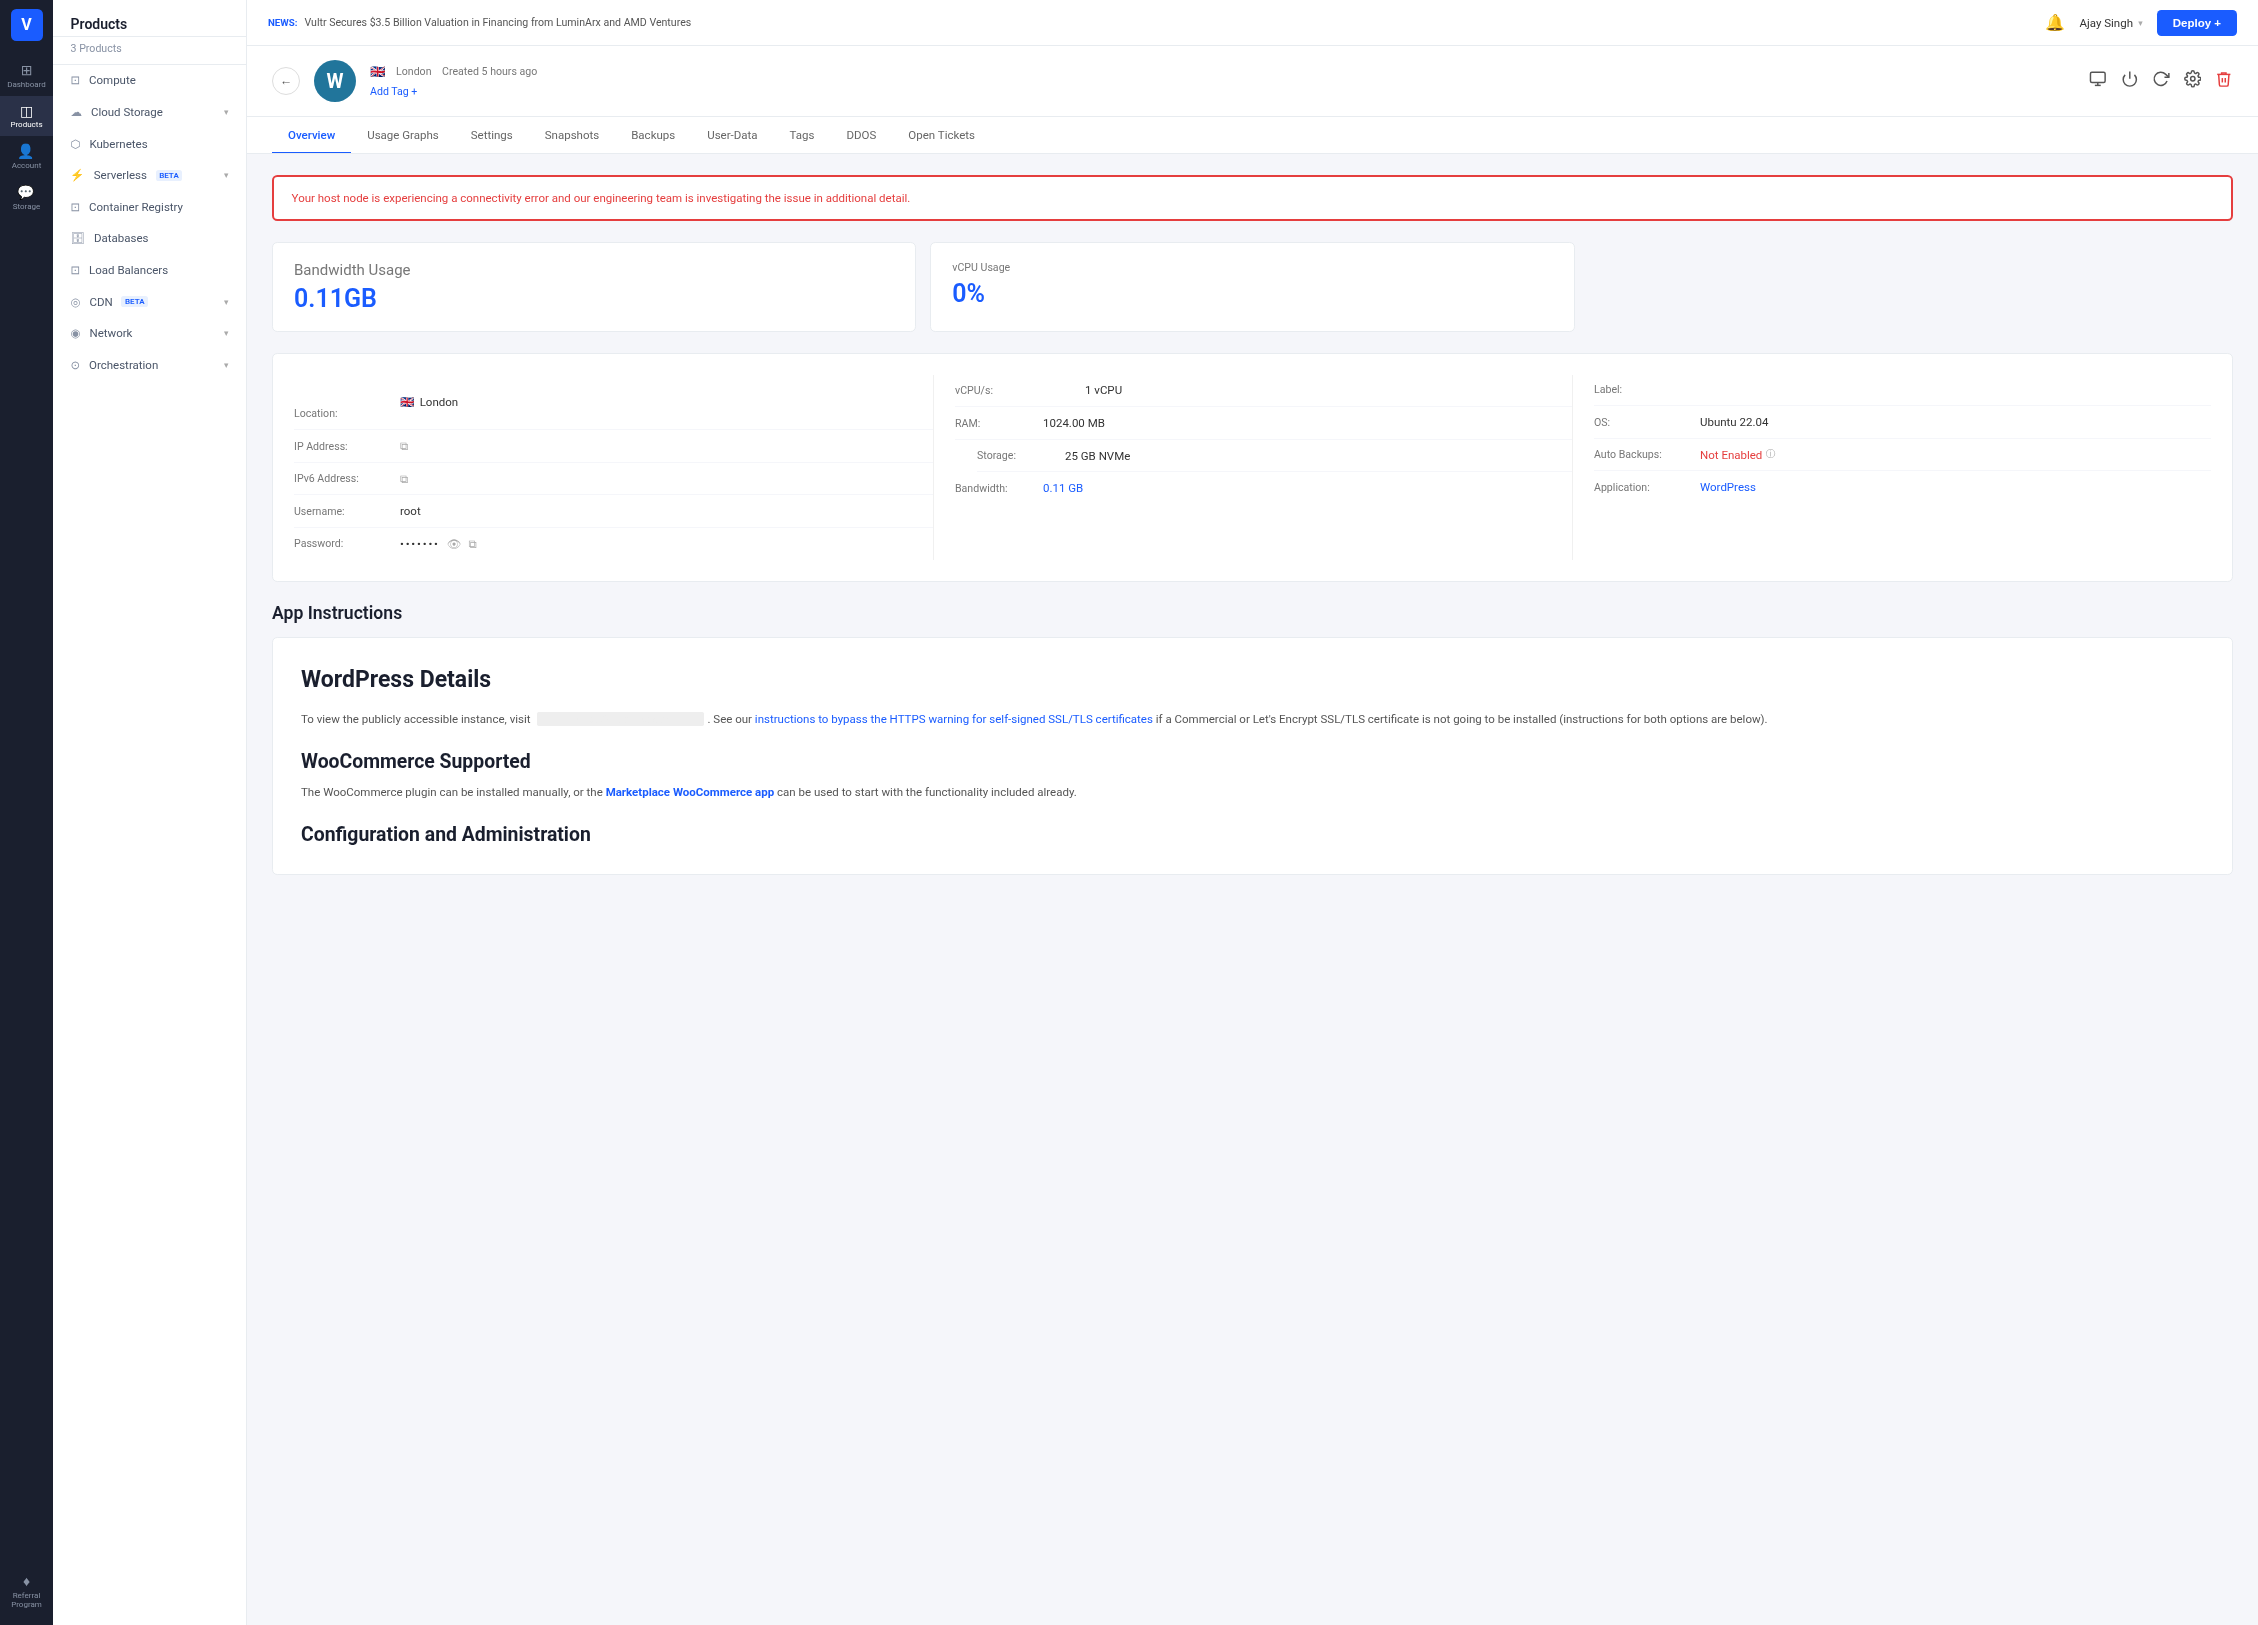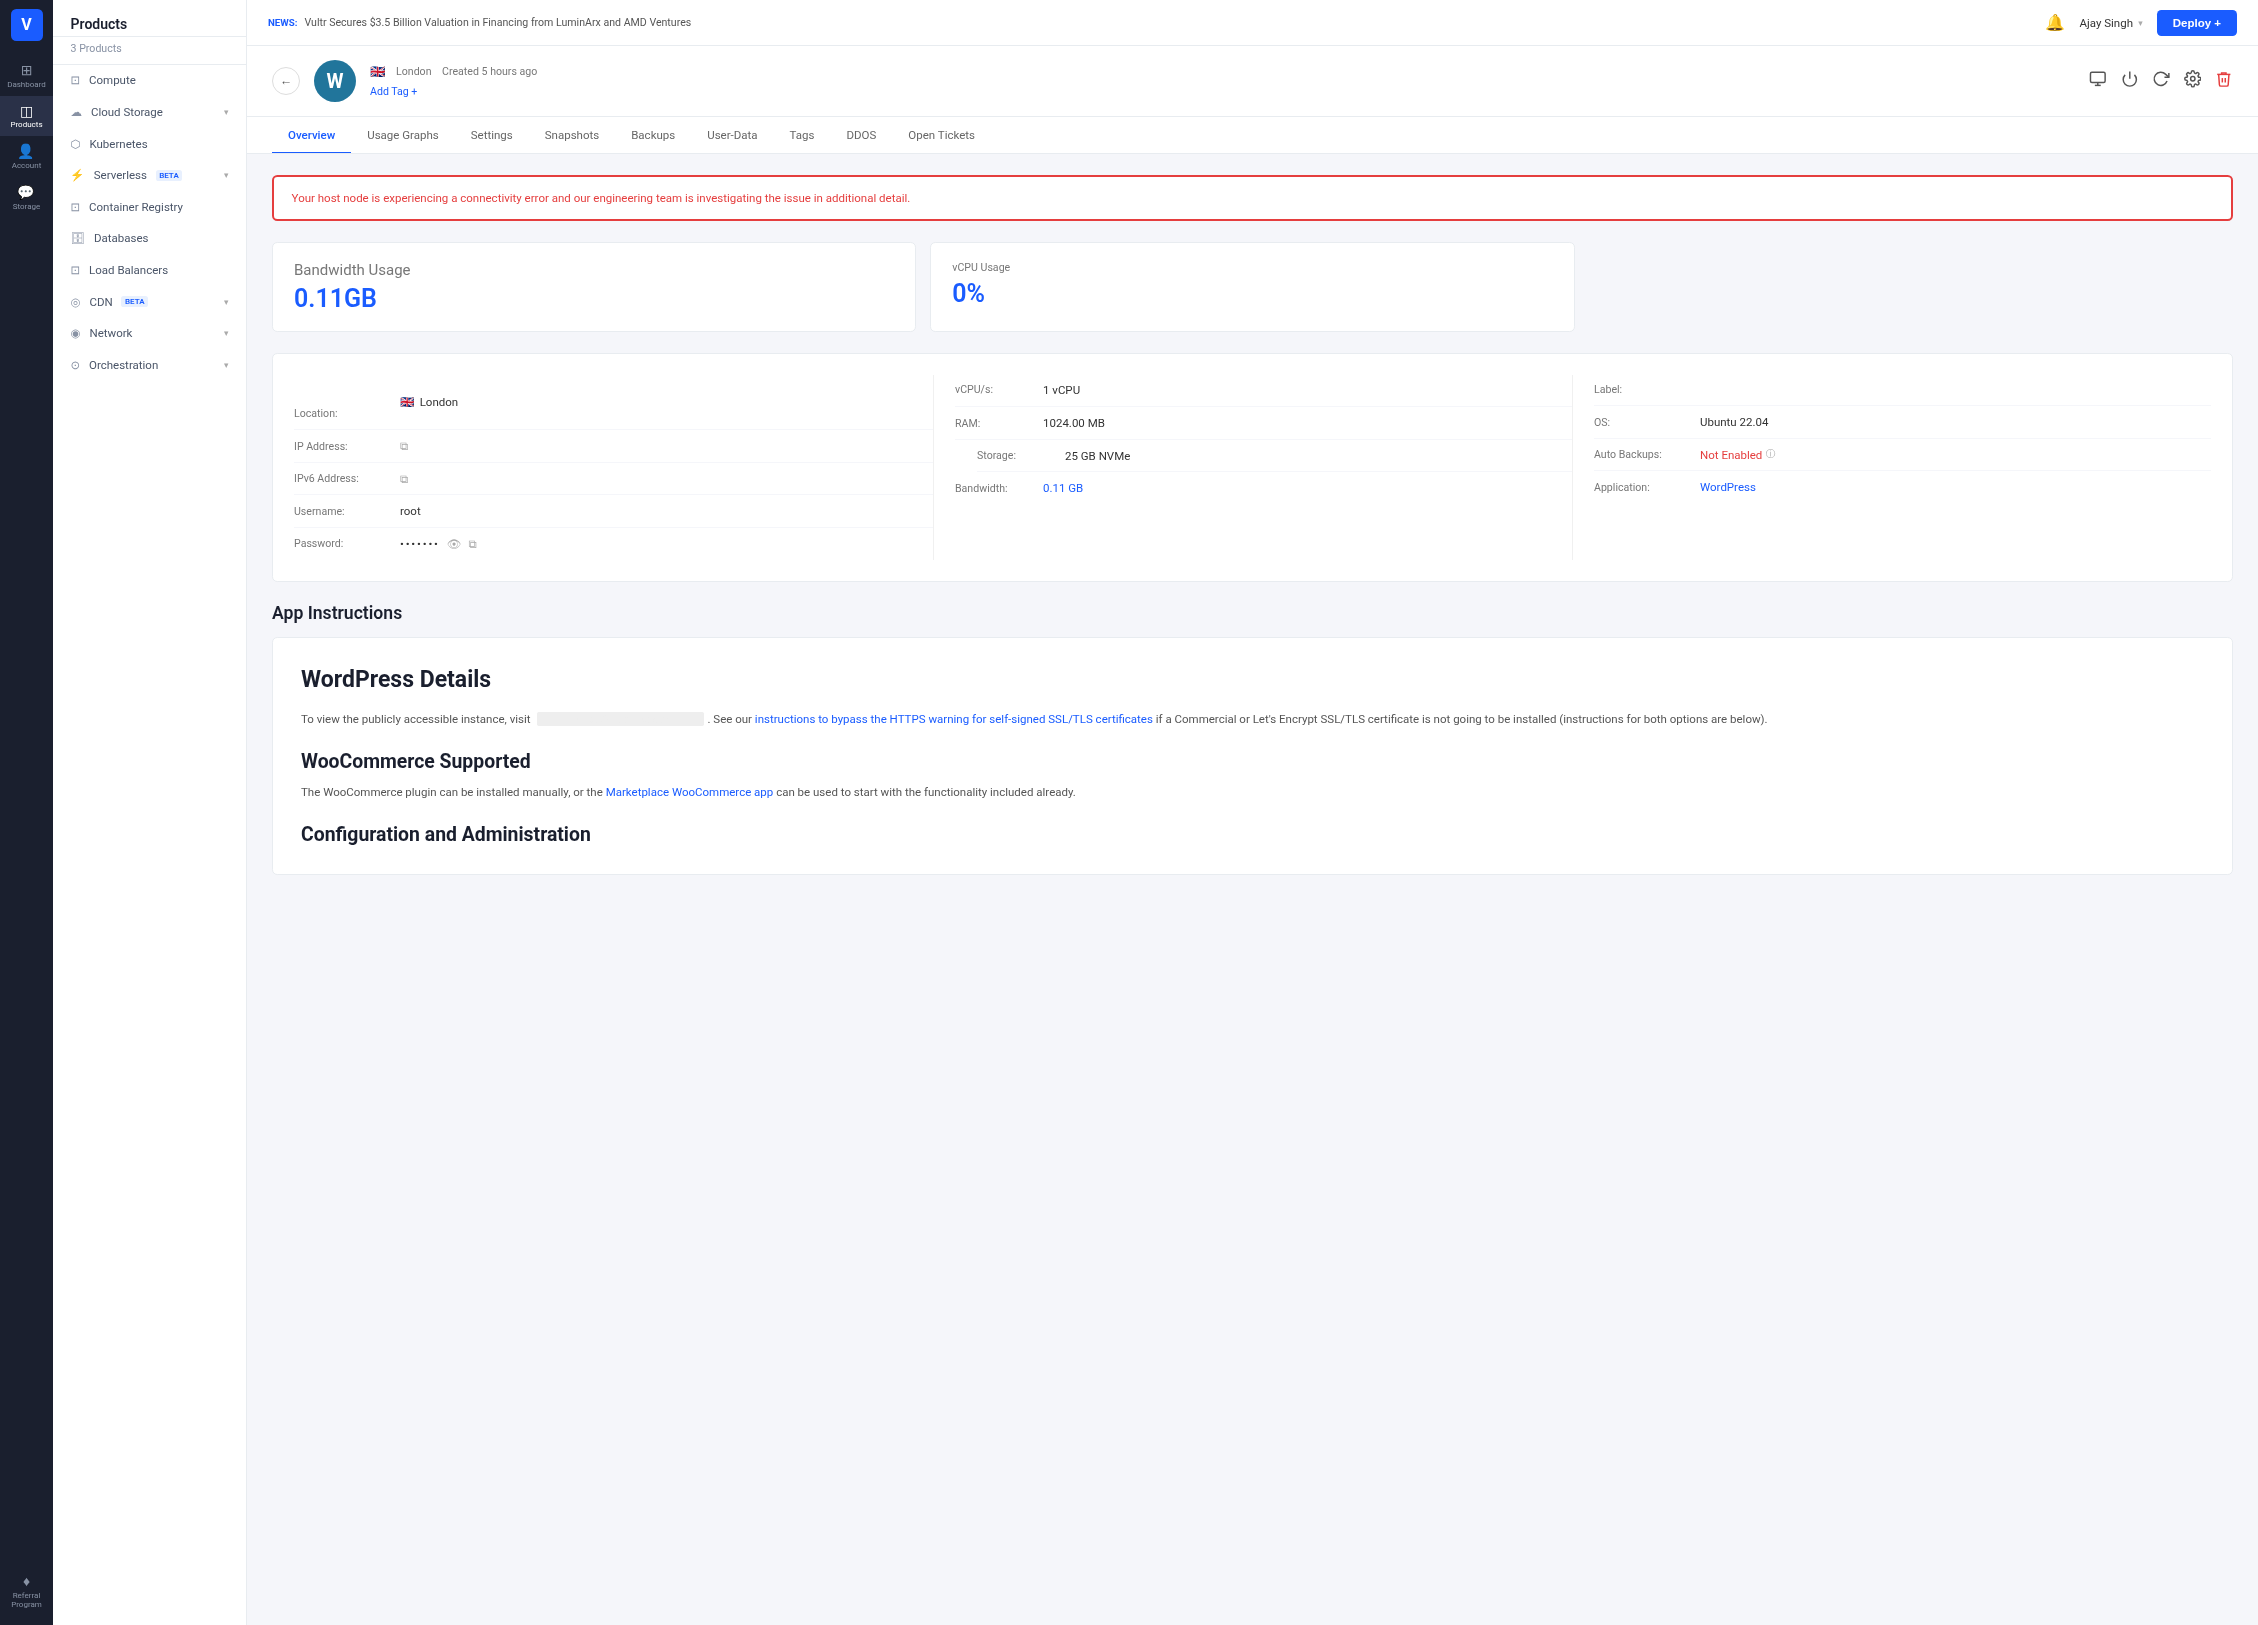--- a/index.html
+++ b/index.html
@@ -273,21 +273,21 @@
               <span style="font-size:10.6px;color:#777;width:106px;flex-shrink:0;">Password:</span>
               <span style="font-size:11.5px;color:#333;display:flex;align-items:center;gap:7px;">
                 <span style="letter-spacing:1.8px;">•••••••</span>
                 <span style="font-size:11.5px;color:#aaa;cursor:pointer;">👁</span>
                 <span style="font-size:11.5px;color:#aaa;cursor:pointer;">⧉</span>
               </span>
             </div>
           </div>
 
           <div style="padding-left:21px;border-left:0.9px solid #f0f0f0;">
-            <div style="display:flex;align-items:flex-start;padding:8.8px 0;border-bottom:0.9px solid #f5f6fa;">
+            <div style="display:flex;align-items:center;padding:8.8px 0;border-bottom:0.9px solid #f5f6fa;gap:42px;">
               <span style="font-size:10.6px;color:#777;width:88px;flex-shrink:0;">vCPU/s:</span>
               <span style="font-size:11.5px;color:#333;">1 vCPU</span>
             </div>
             <div style="display:flex;align-items:center;padding:8.8px 0;border-bottom:0.9px solid #f5f6fa;">
               <span style="font-size:10.6px;color:#777;width:88px;flex-shrink:0;">RAM:</span>
               <span style="font-size:11.5px;color:#333;">1024.00 MB</span>
             </div>
             <div style="display:flex;align-items:flex-start;padding:8.8px 0;border-bottom:0.9px solid #f5f6fa;margin-left:22px;">
               <span style="font-size:10.6px;color:#777;width:88px;flex-shrink:0;">Storage:</span>
               <span style="font-size:11.5px;color:#333;">25 GB NVMe</span>
@@ -332,21 +332,21 @@
             <span>To view the publicly accessible instance, visit</span>
             <span style="background:#eee;color:#eee;border-radius:1.8px;padding:0 35px;margin:0 3.5px;">https://placeholder</span>.
             See our <a style="color:#1a5cff;text-decoration:none;"><span>instructions to bypass the HTTPS warning for self-signed SSL/TLS certificates</span></a>
             <span>if a Commercial or Let's Encrypt SSL/TLS certificate is not going to be installed (instructions for both options are below).</span>
           </p>
 
           <h3 style="font-size:19.4px;font-weight:700;color:#1a1f2e;margin-bottom:10.6px;">WooCommerce Supported</h3>
 
           <p style="font-size:11.5px;color:#555;line-height:1.6;margin-bottom:21px;">
             <span>The WooCommerce plugin can be installed manually, or the</span>
-            <a style="color:#1a5cff;text-decoration:none;"><span>Marketplace WooCommerce app</span></a>
+            <a style="color:#1a5cff;text-decoration:none;font-weight:bold;"><span>Marketplace WooCommerce app</span></a>
             <span>can be used to start with the functionality included already.</span>
           </p>
 
           <h3 style="font-size:19.4px;font-weight:700;color:#1a1f2e;">Configuration and Administration</h3>
         </div>
       </div>
 
     </div>
   </div>
 </main>

